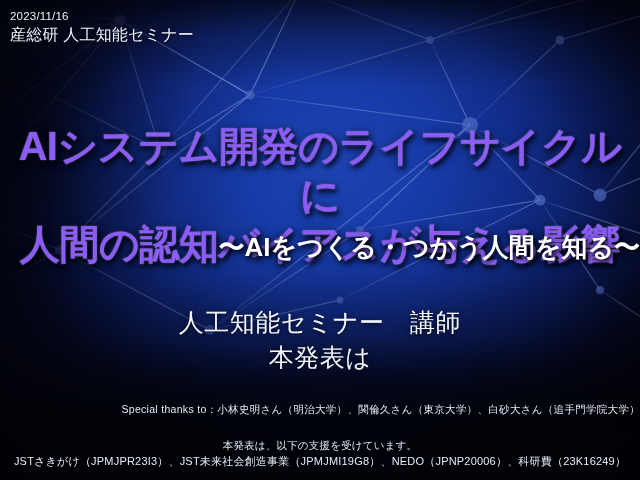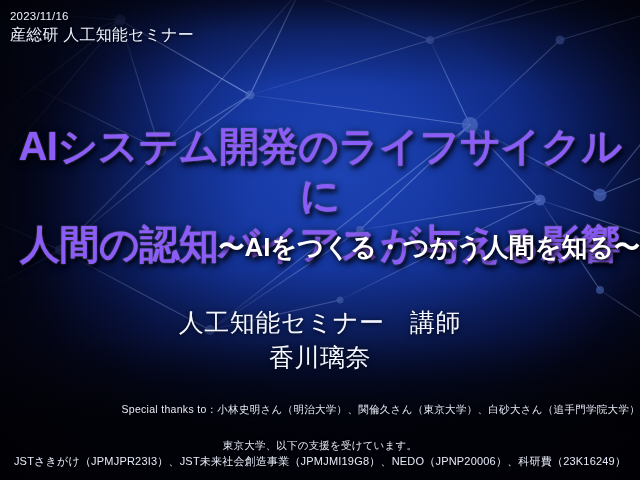--- a/index.html
+++ b/index.html
@@ -215,23 +215,23 @@
 
   <div class="title-block">
     <div class="title-line">AIシステム開発のライフサイクルに</div>
     <div class="title-line">人間の認知バイアスが与える影響</div>
   </div>
 
   <div class="subtitle">〜AIをつくる・つかう人間を知る〜</div>
 
   <div class="presenter">
     <div class="affiliation">人工知能セミナー　講師</div>
-    <div class="person-name">香川璃奈</div>
+    <div class="person-name">本発表は</div>
   </div>
 
   <div class="thanks">Special thanks to：小林史明さん（明治大学）、関倫久さん（東京大学）、白砂大さん（追手門学院大学）</div>
 
   <div class="support">
-    <div class="support-head">東京大学、以下の支援を受けています。</div>
+    <div class="support-head">本発表は、以下の支援を受けています。</div>
     <div class="support-grants">JSTさきがけ（JPMJPR23I3）、JST未来社会創造事業（JPMJMI19G8）、NEDO（JPNP20006）、科研費（23K16249）</div>
   </div>
 
 </div>
 
 </body></html>

